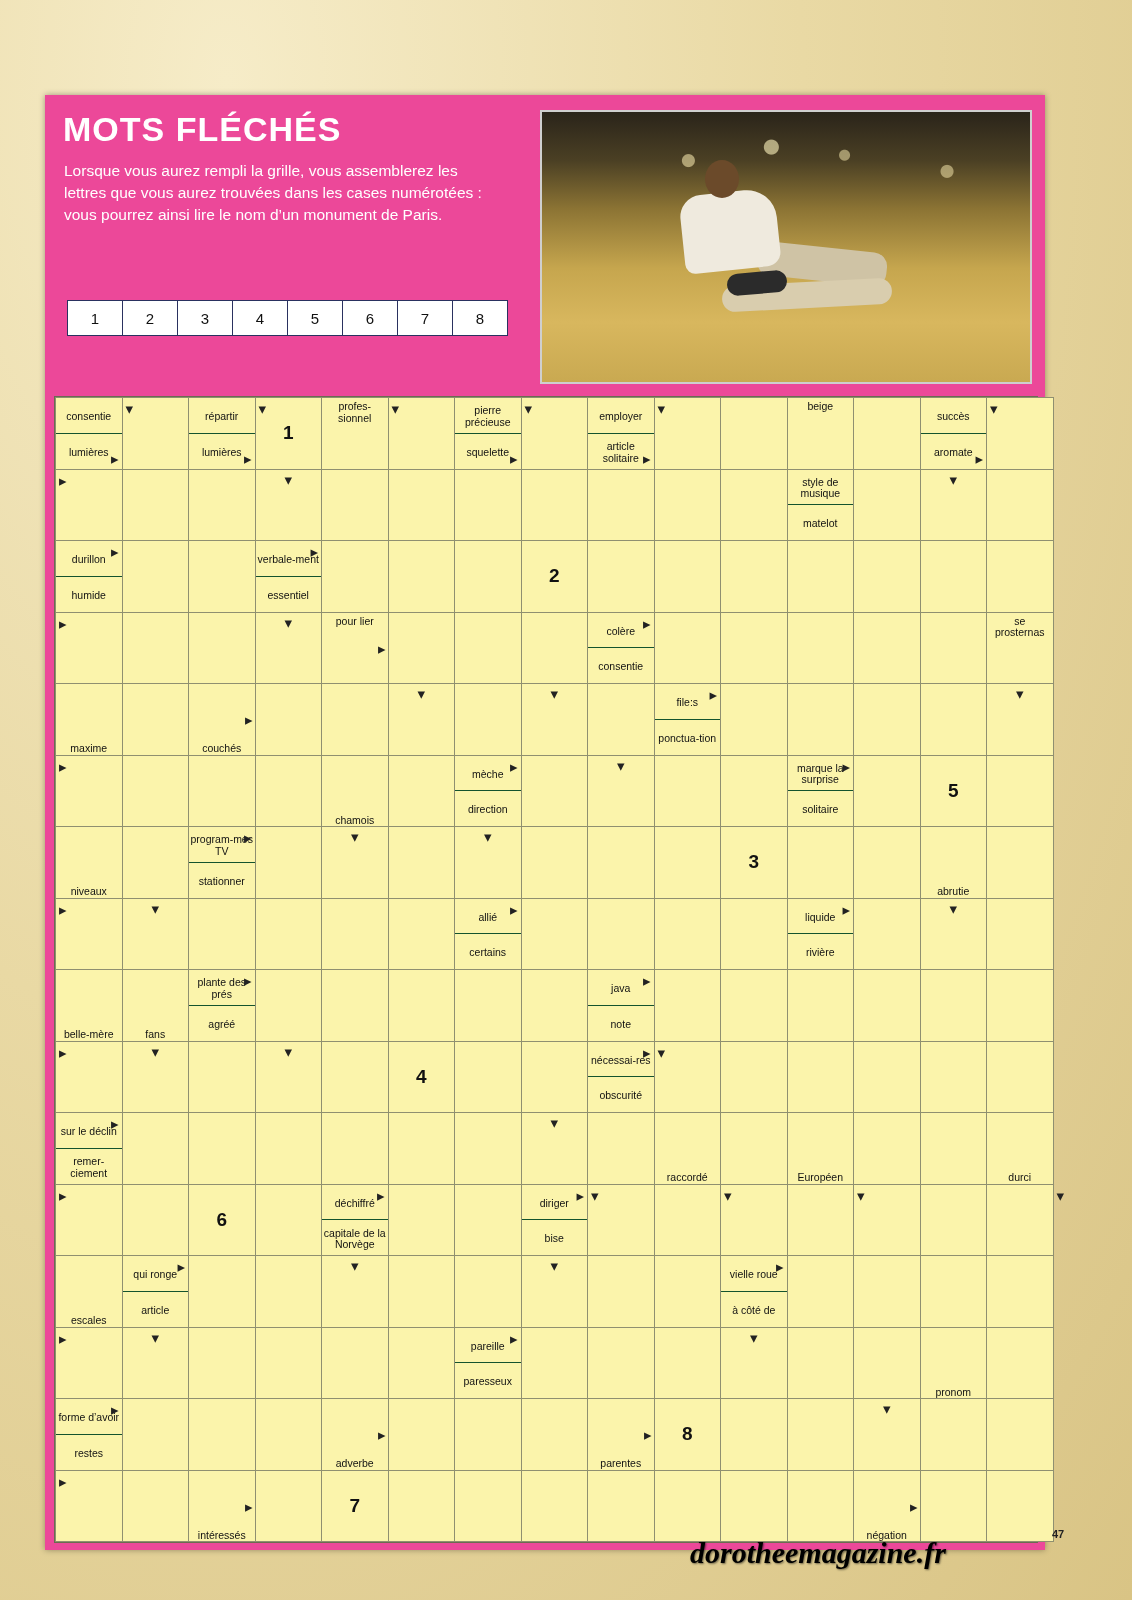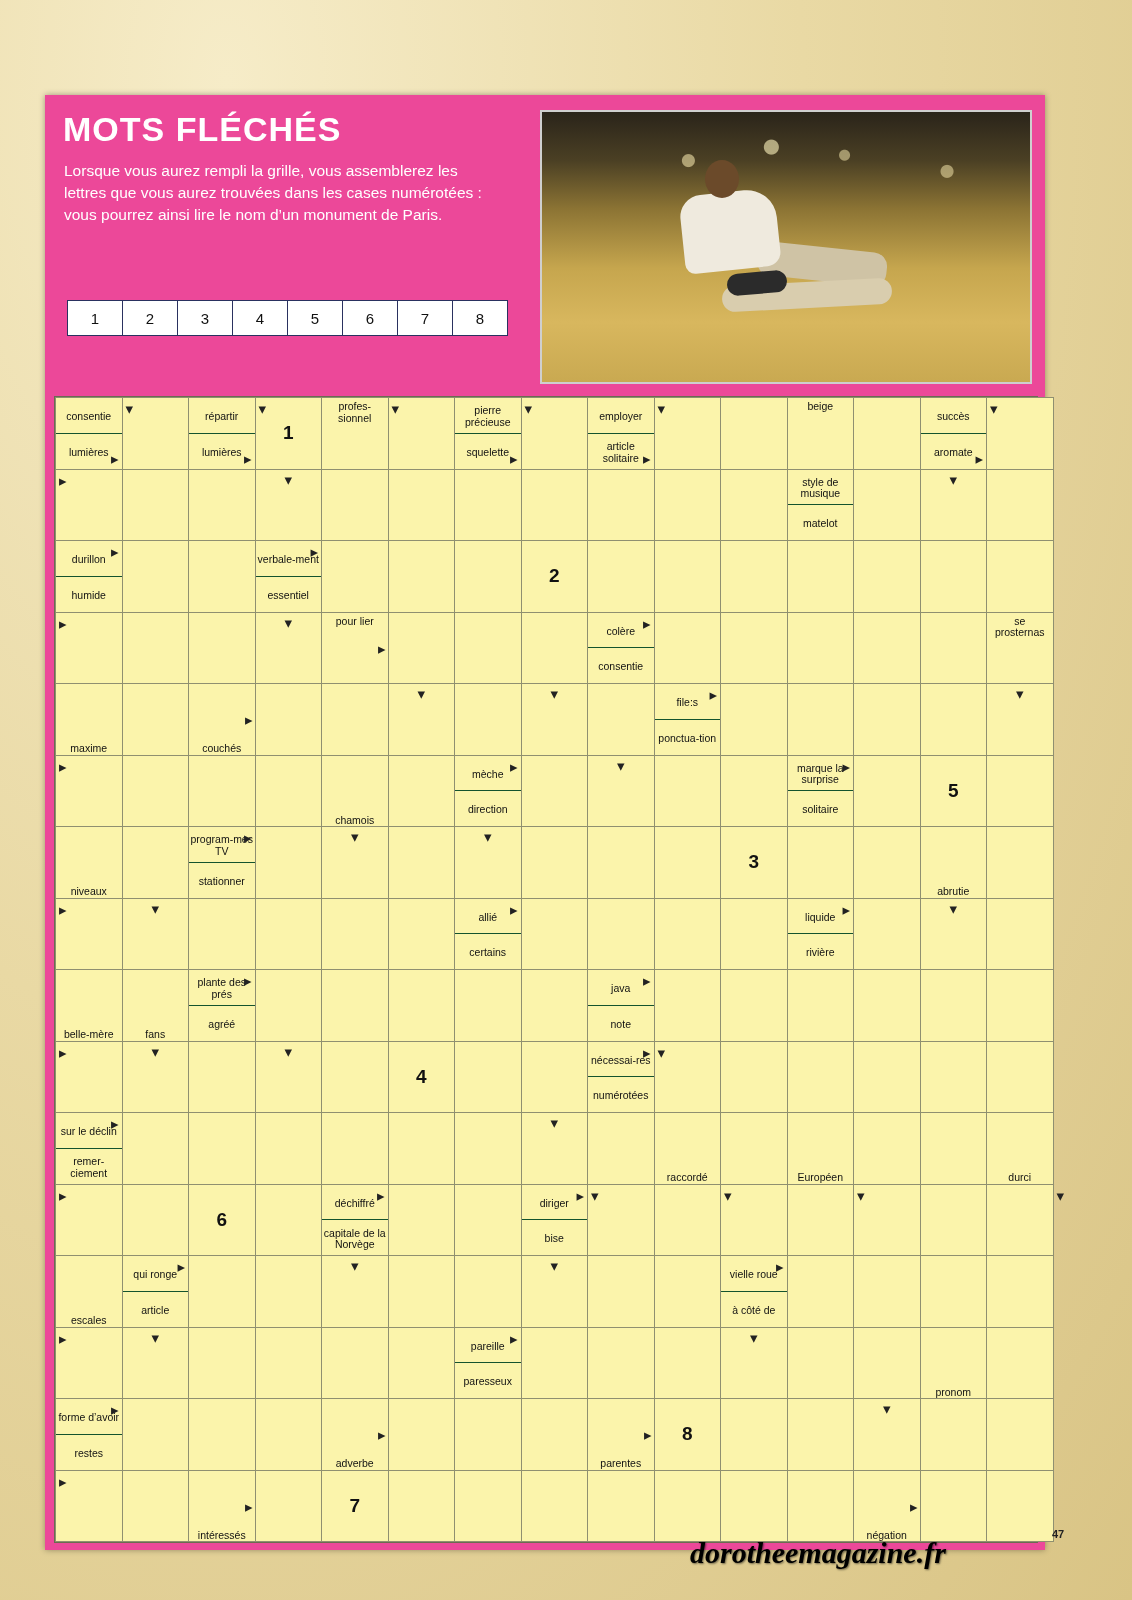--- a/index.html
+++ b/index.html
@@ -596,21 +596,21 @@
               <span class="bignum">4</span>
             </td>
       <td></td>
       <td></td>
       <td class="clue">
         <div class="split">
           <div>
                   <span class="cluetxt">nécessai-res</span>
                 </div>
           <div>
-                  <span class="cluetxt">numérotées</span>
+                  <span class="cluetxt">obscurité</span>
                 </div>
         </div>
         <span class="arr arr-r">▸</span>
       </td>
       <td>
               <span class="arr arr-d">▾</span>
             </td>
       <td></td>
       <td></td>
       <td></td>

